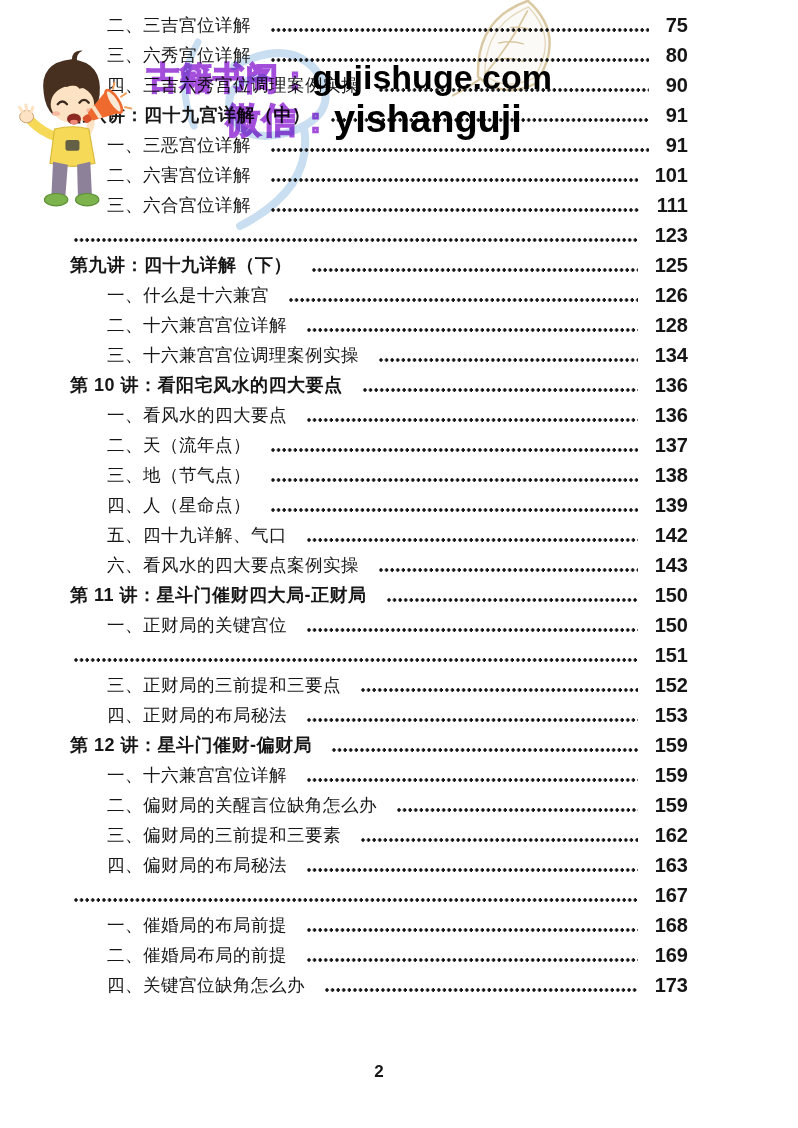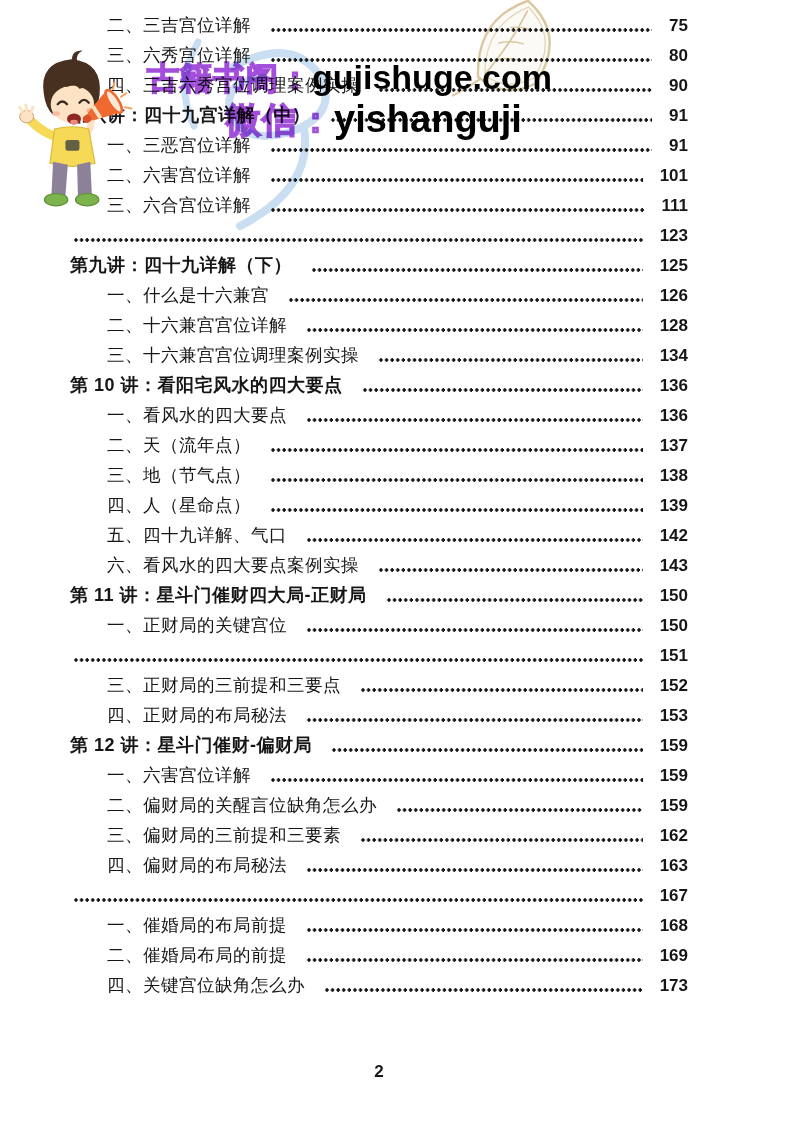--- a/index.html
+++ b/index.html
@@ -35,21 +35,21 @@
     flex:1;
     align-self:flex-end;
     height:10px;
     margin:0 1px 5px 3px;
     background-image:radial-gradient(circle at 3px 5px, #161616 1.55px, transparent 1.85px);
     background-size:5.6px 10px;
     background-repeat:repeat-x;
   }
   .toc-page {
     line-height:29px;
-    font-size:17px;
+    font-size:20px;
     font-weight:800;
   }
   
   .footer {
     position:absolute;
     left:70px; right:110px; top:1062px;
     text-align:center;
     font-size:17px; font-weight:800;
     z-index:1;
   }
@@ -265,21 +265,21 @@
         <span class="toc-label">四、正财局的布局秘法</span>
         <span class="toc-dots"></span>
         <span class="toc-page">153</span>
       </div>
       <div class="toc-row chapter">
         <span class="toc-label">第 12 讲：星斗门催财-偏财局</span>
         <span class="toc-dots"></span>
         <span class="toc-page">159</span>
       </div>
       <div class="toc-row sub">
-        <span class="toc-label">一、六害宫位详解</span>
+        <span class="toc-label">一、十六兼宫宫位详解</span>
         <span class="toc-dots"></span>
         <span class="toc-page">159</span>
       </div>
       <div class="toc-row sub">
         <span class="toc-label">二、偏财局的关醒言位缺角怎么办</span>
         <span class="toc-dots"></span>
         <span class="toc-page">159</span>
       </div>
       <div class="toc-row sub">
         <span class="toc-label">三、偏财局的三前提和三要素</span>

